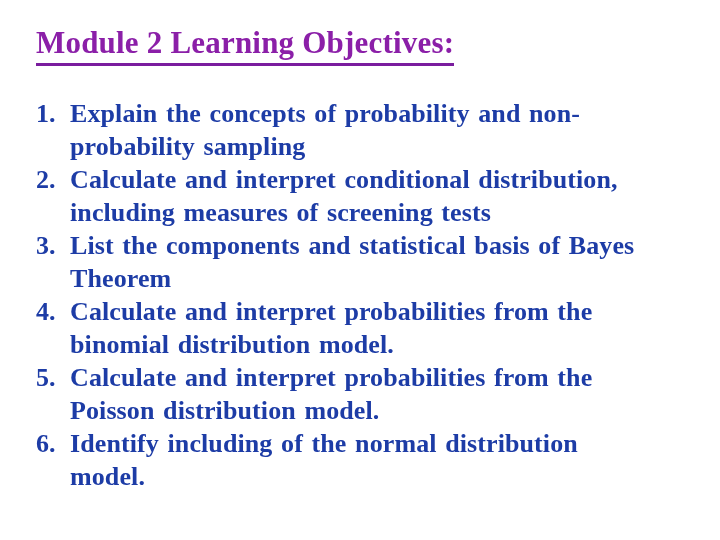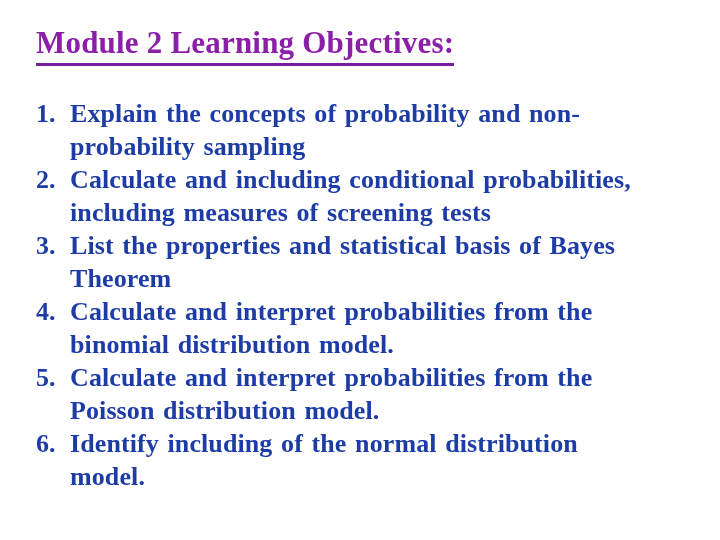--- a/index.html
+++ b/index.html
@@ -60,26 +60,26 @@
   <h1 class="slide-title" style="margin:0;">Module 2 Learning Objectives:</h1>
 
   <div class="objectives">
     <div class="objective">
       <span class="objective-number">1.</span>
       <div class="objective-text">Explain the concepts of probability and non-
 probability sampling</div>
     </div>
     <div class="objective">
       <span class="objective-number">2.</span>
-      <div class="objective-text">Calculate and including conditional probabilities,
+      <div class="objective-text">Calculate and interpret conditional distribution,
 including measures of screening tests</div>
     </div>
     <div class="objective">
       <span class="objective-number">3.</span>
-      <div class="objective-text">List the properties and statistical basis of Bayes
+      <div class="objective-text">List the components and statistical basis of Bayes
 Theorem</div>
     </div>
     <div class="objective">
       <span class="objective-number">4.</span>
       <div class="objective-text">Calculate and interpret probabilities from the
 binomial distribution model.</div>
     </div>
     <div class="objective">
       <span class="objective-number">5.</span>
       <div class="objective-text">Calculate and interpret probabilities from the

